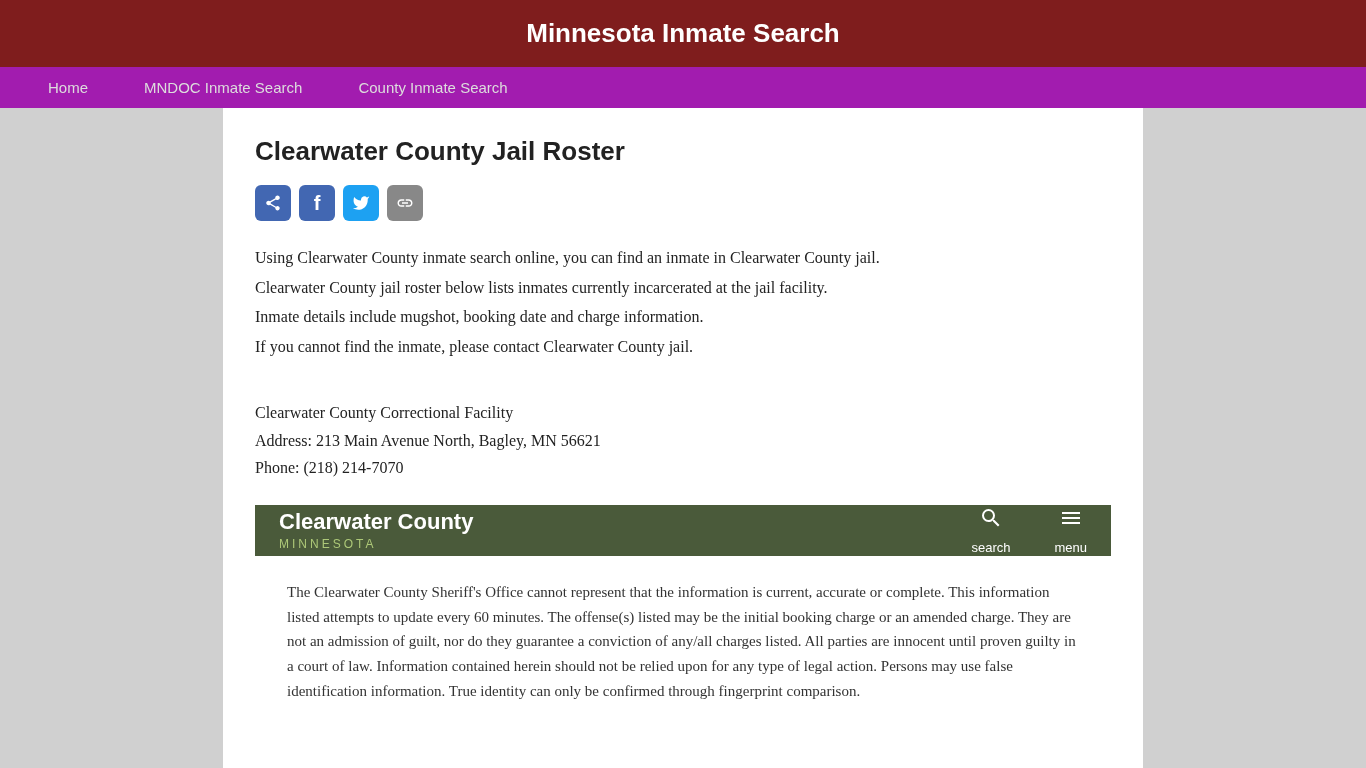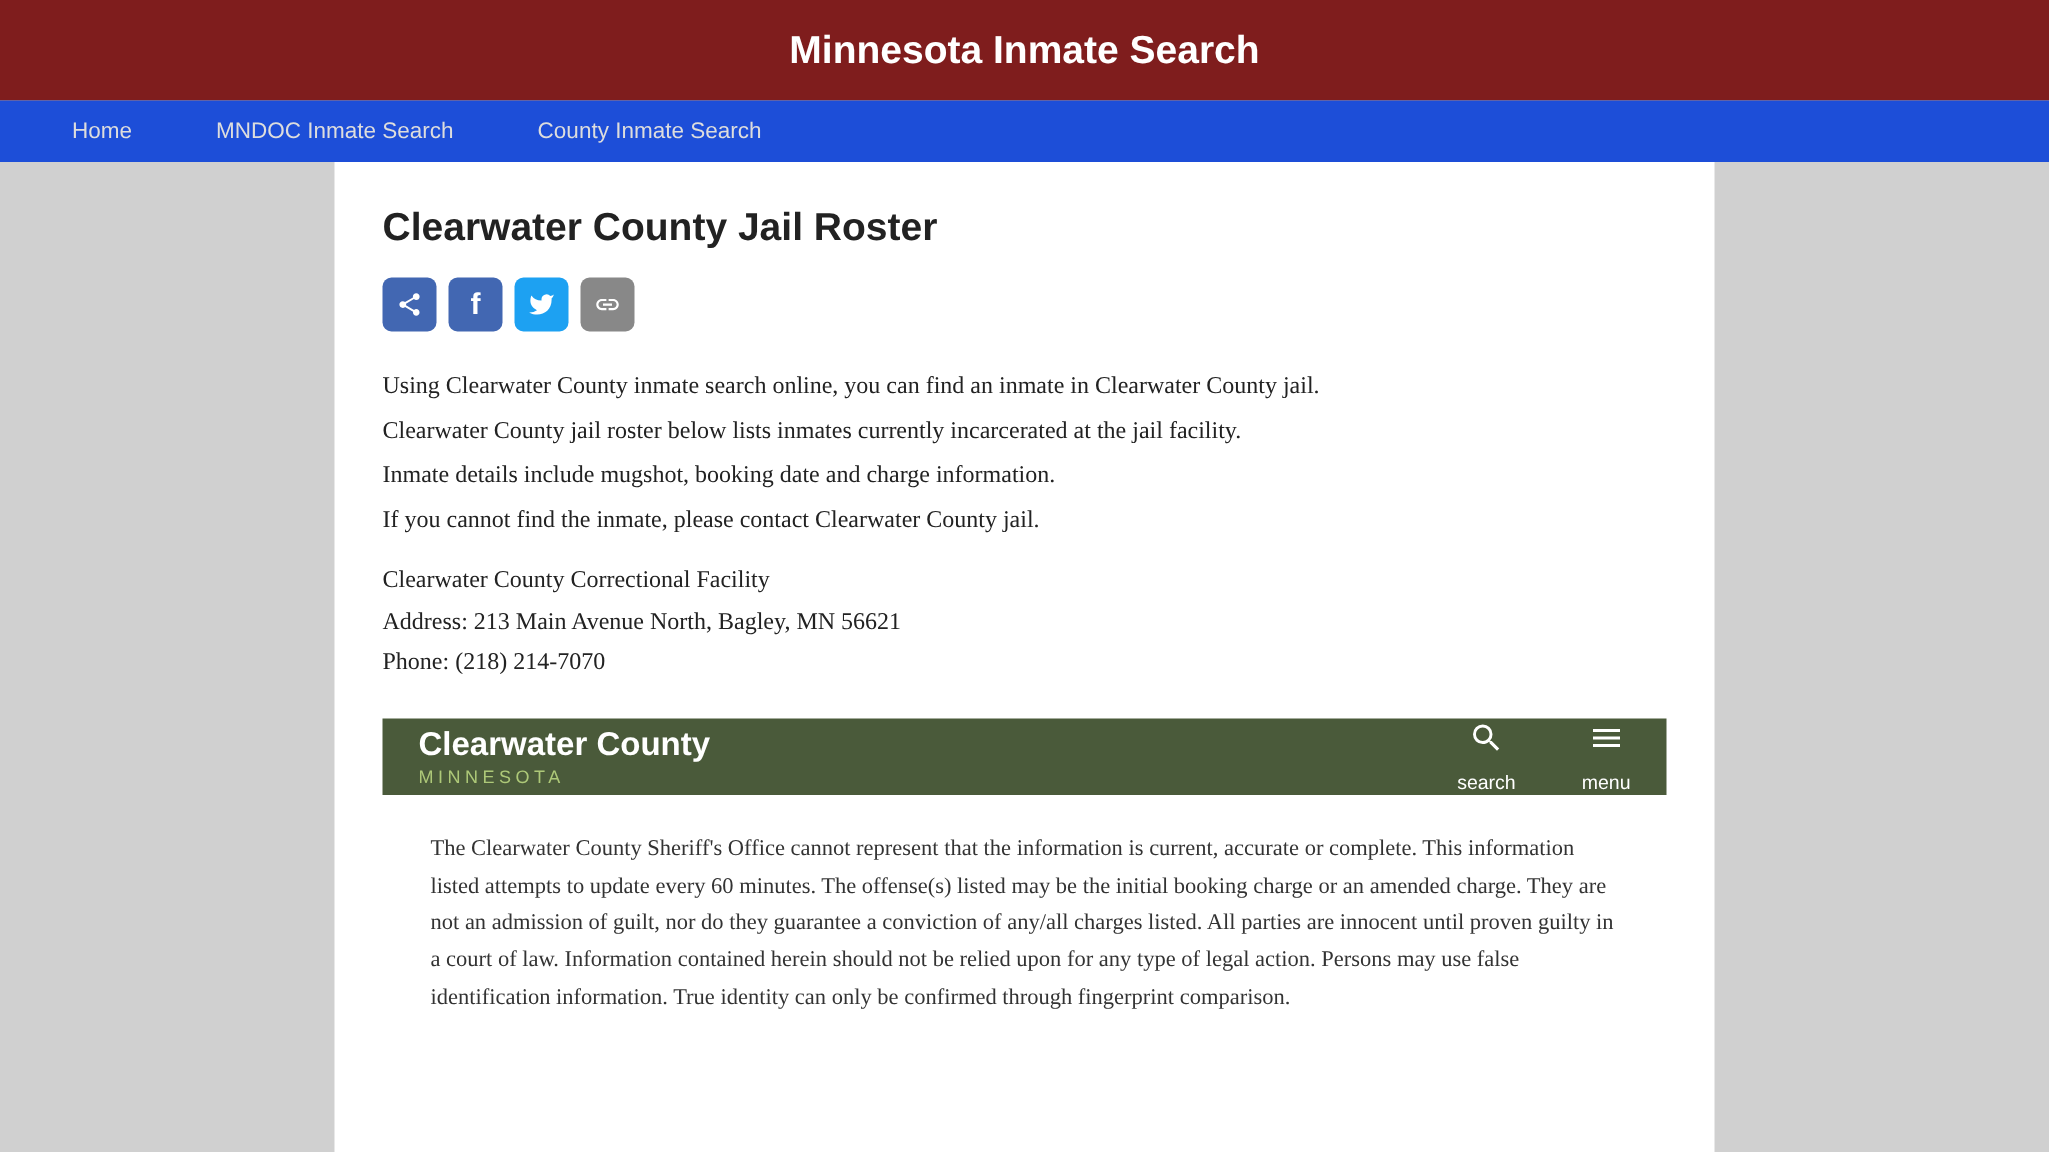--- a/index.html
+++ b/index.html
@@ -13,21 +13,21 @@
     }
     .site-title {
       color: #fff;
       font-size: 26px;
       font-weight: bold;
       font-family: Arial, sans-serif;
     }
 
     
     .nav-bar {
-      background: #1d4ed8;
+      background: #a21caf;
       display: flex;
       align-items: center;
       padding: 0 20px;
     }
     .nav-bar a {
       color: #ddd;
       text-decoration: none;
       padding: 12px 28px;
       font-family: Arial, sans-serif;
       font-size: 15px;
@@ -74,21 +74,21 @@
     .tw-icon { background: #1DA1F2; }
     .link-icon { background: #888; font-size: 20px; }
 
     
     .description p {
       font-size: 16px;
       line-height: 1.6;
       margin-bottom: 4px;
       color: #222;
     }
-    .description { margin-bottom: 14px; }
+    .description { margin-bottom: 40px; }
 
     
     .jail-info { margin-bottom: 24px; }
     .jail-info .jail-name {
       font-weight: bold;
       font-size: 16px;
       margin-bottom: 4px;
     }
     .jail-info p {
       font-size: 16px;

